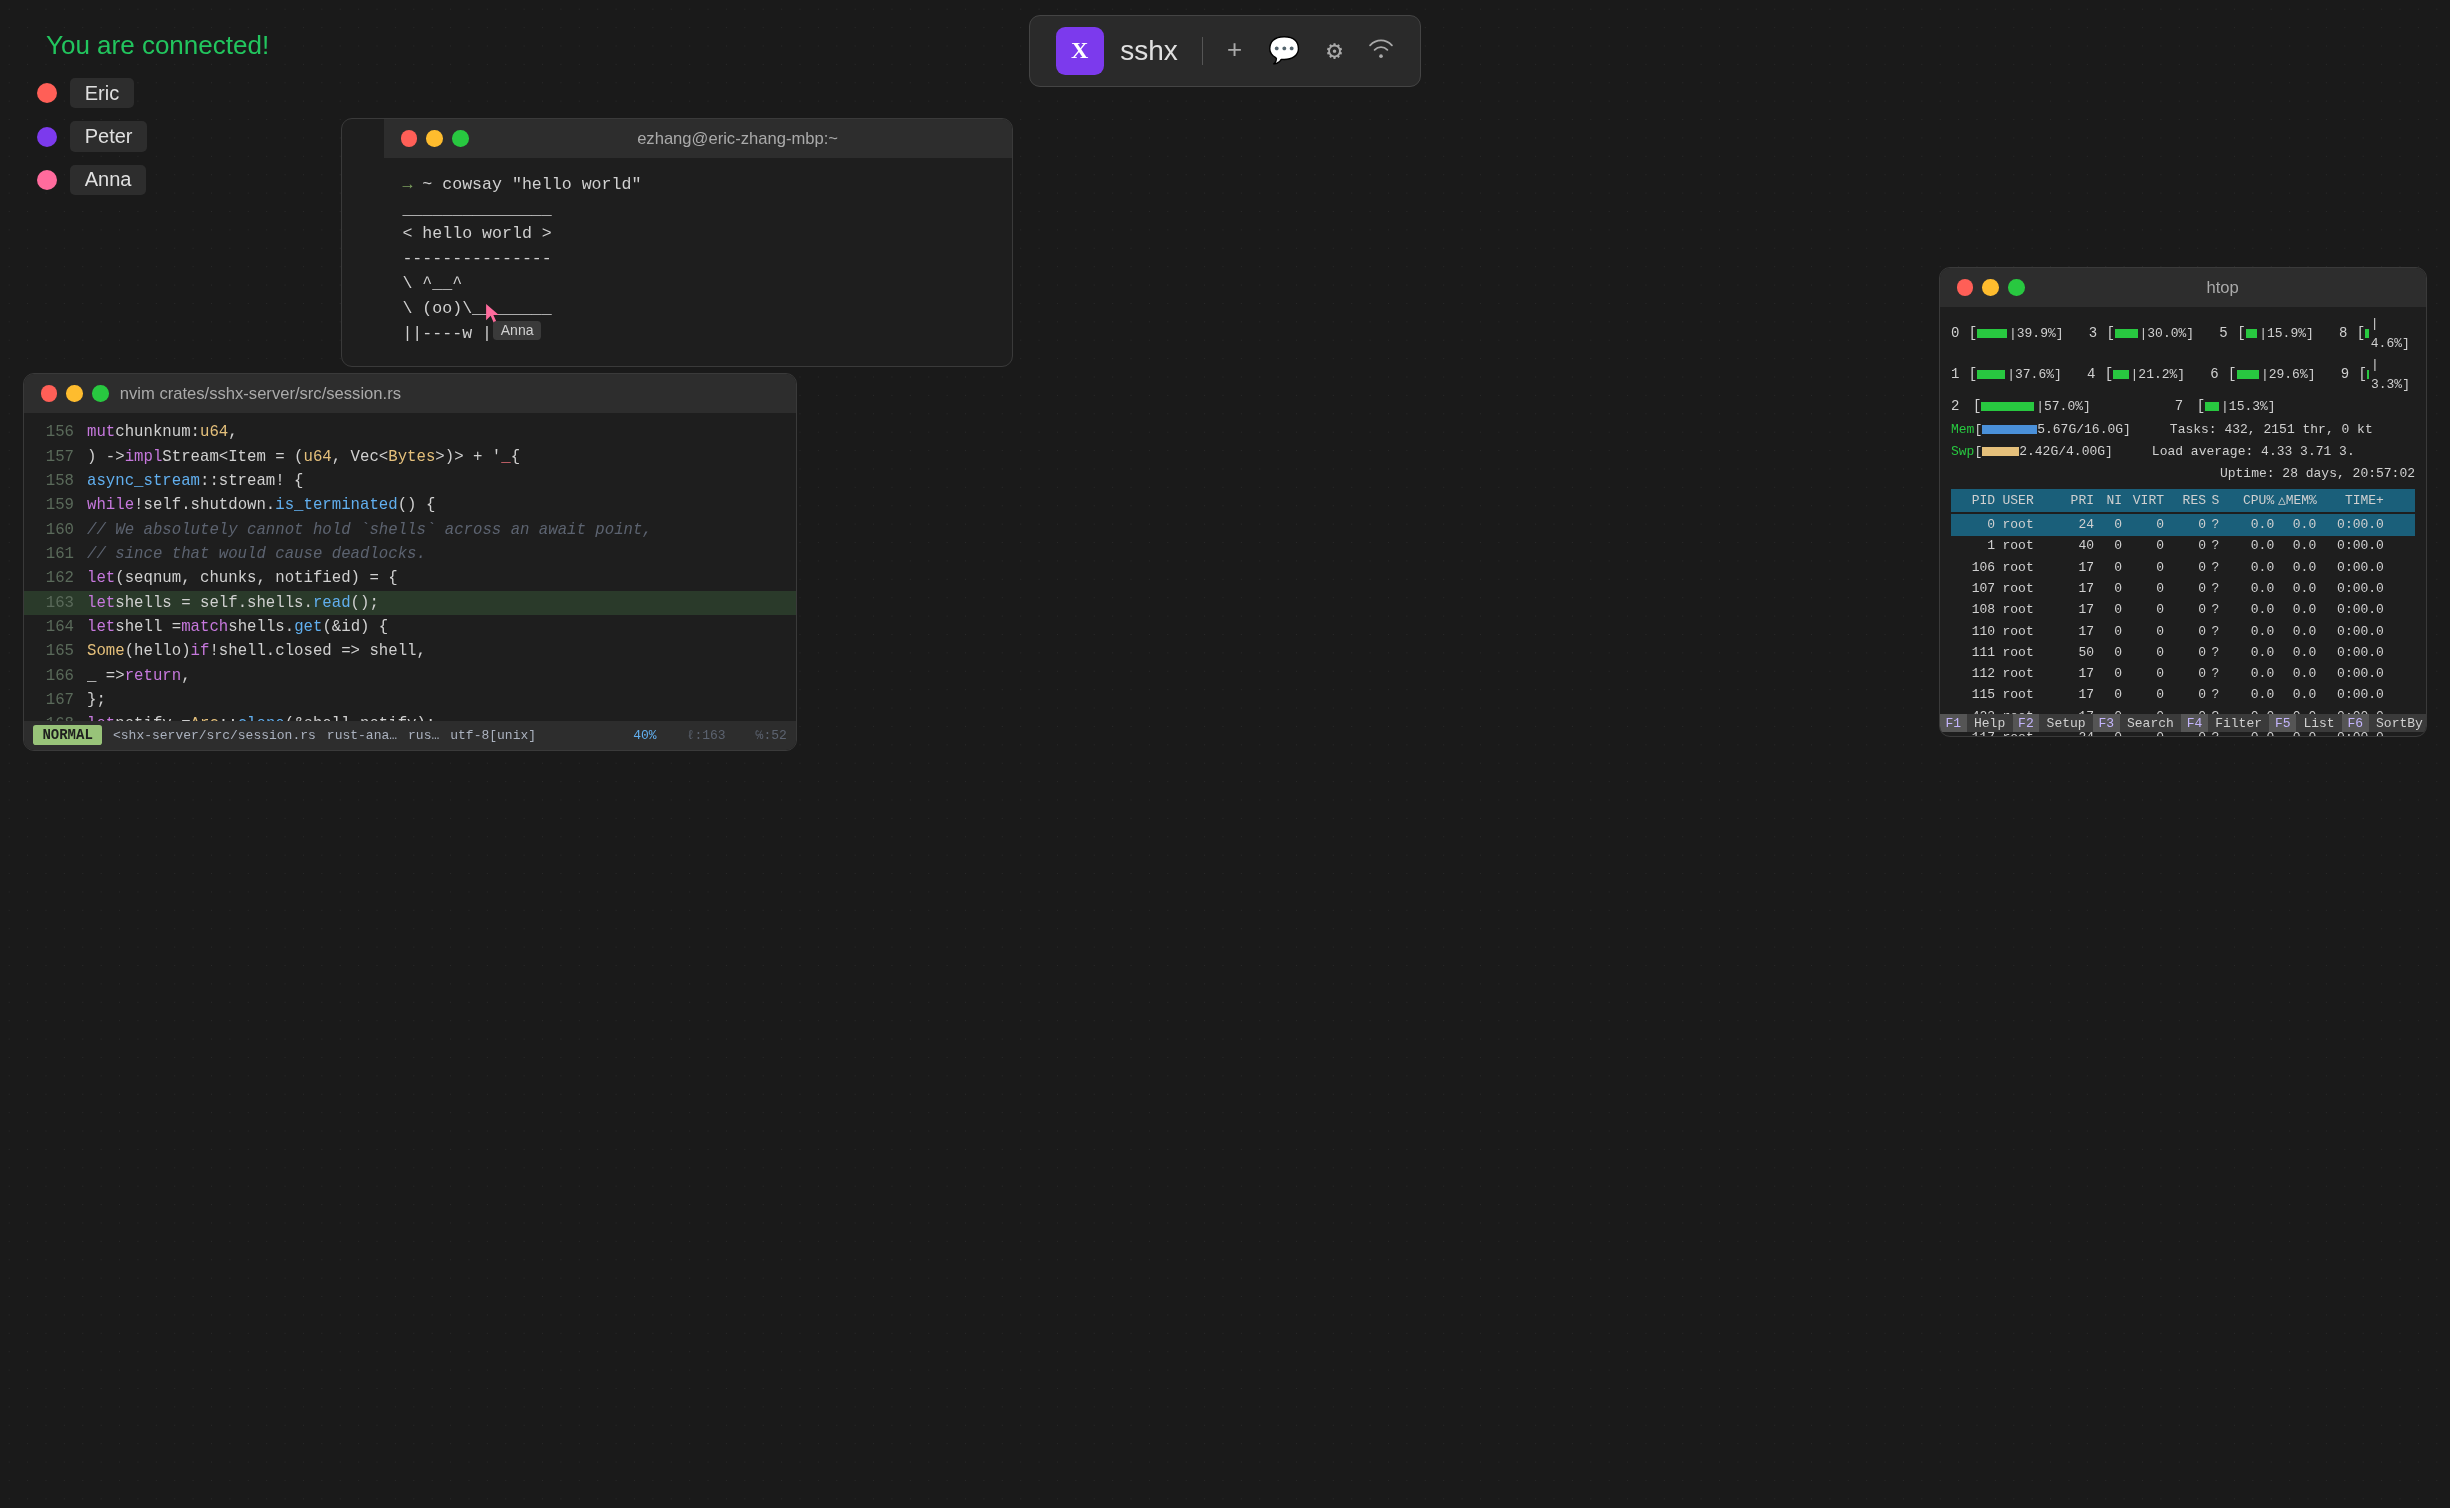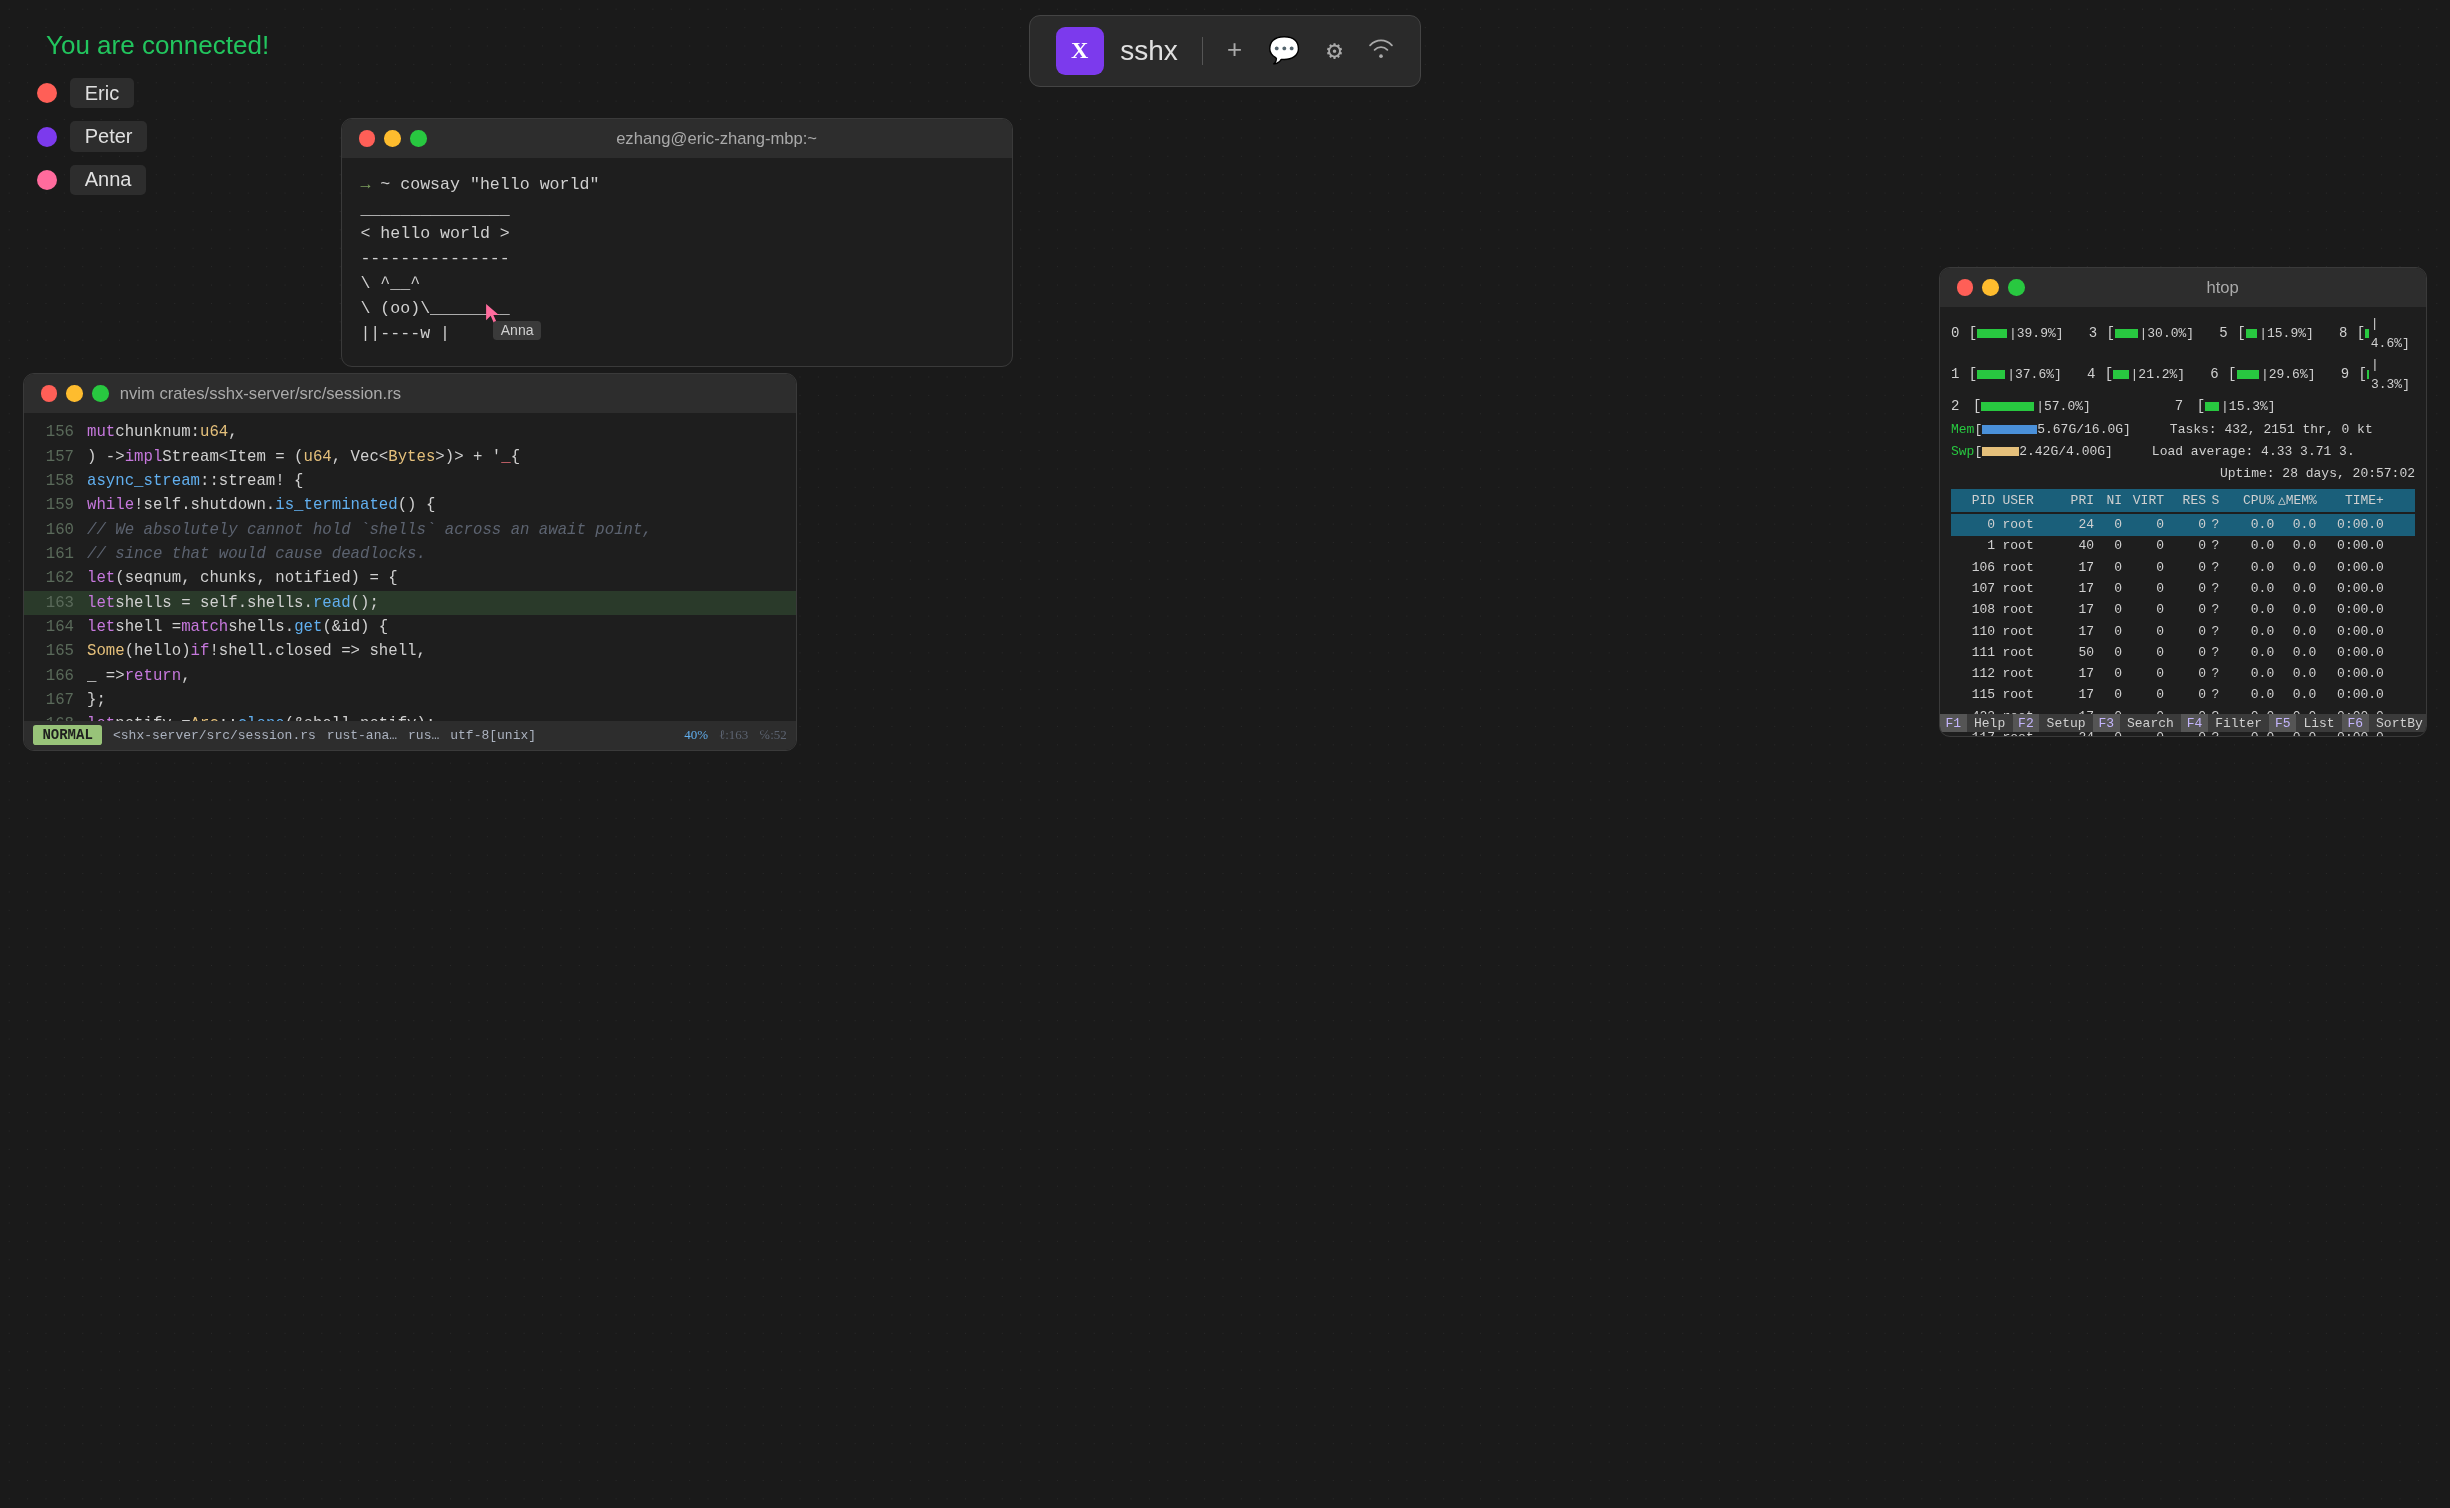--- a/index.html
+++ b/index.html
@@ -165,20 +165,21 @@
       line-height: 1.5;
       color: #d0d0d0;
     }
 
     
     .cowsay-terminal {
       left: 341px;
       top: 118px;
       width: 672px;
       height: 249px;
+      padding-left: 42px;
     }
 
     .cowsay-terminal .terminal-body {
       font-size: 16.6px;
     }
 
     .prompt-arrow {
       color: #7c9f5e;
     }
 
@@ -260,24 +261,23 @@
     }
 
     .status-file {
       color: #abb2bf;
       font-size: 13px;
     }
 
     .status-right {
       margin-left: auto;
       display: flex;
-      gap: 11px;
+      gap: 30px;
       color: #5c6370;
       font-size: 13px;
-      font-family: Liberation Serif, serif;
     }
 
     .status-percent {
       color: #61afef;
     }
 
     
     .htop-terminal {
       right: 23px;
       top: 267px;

